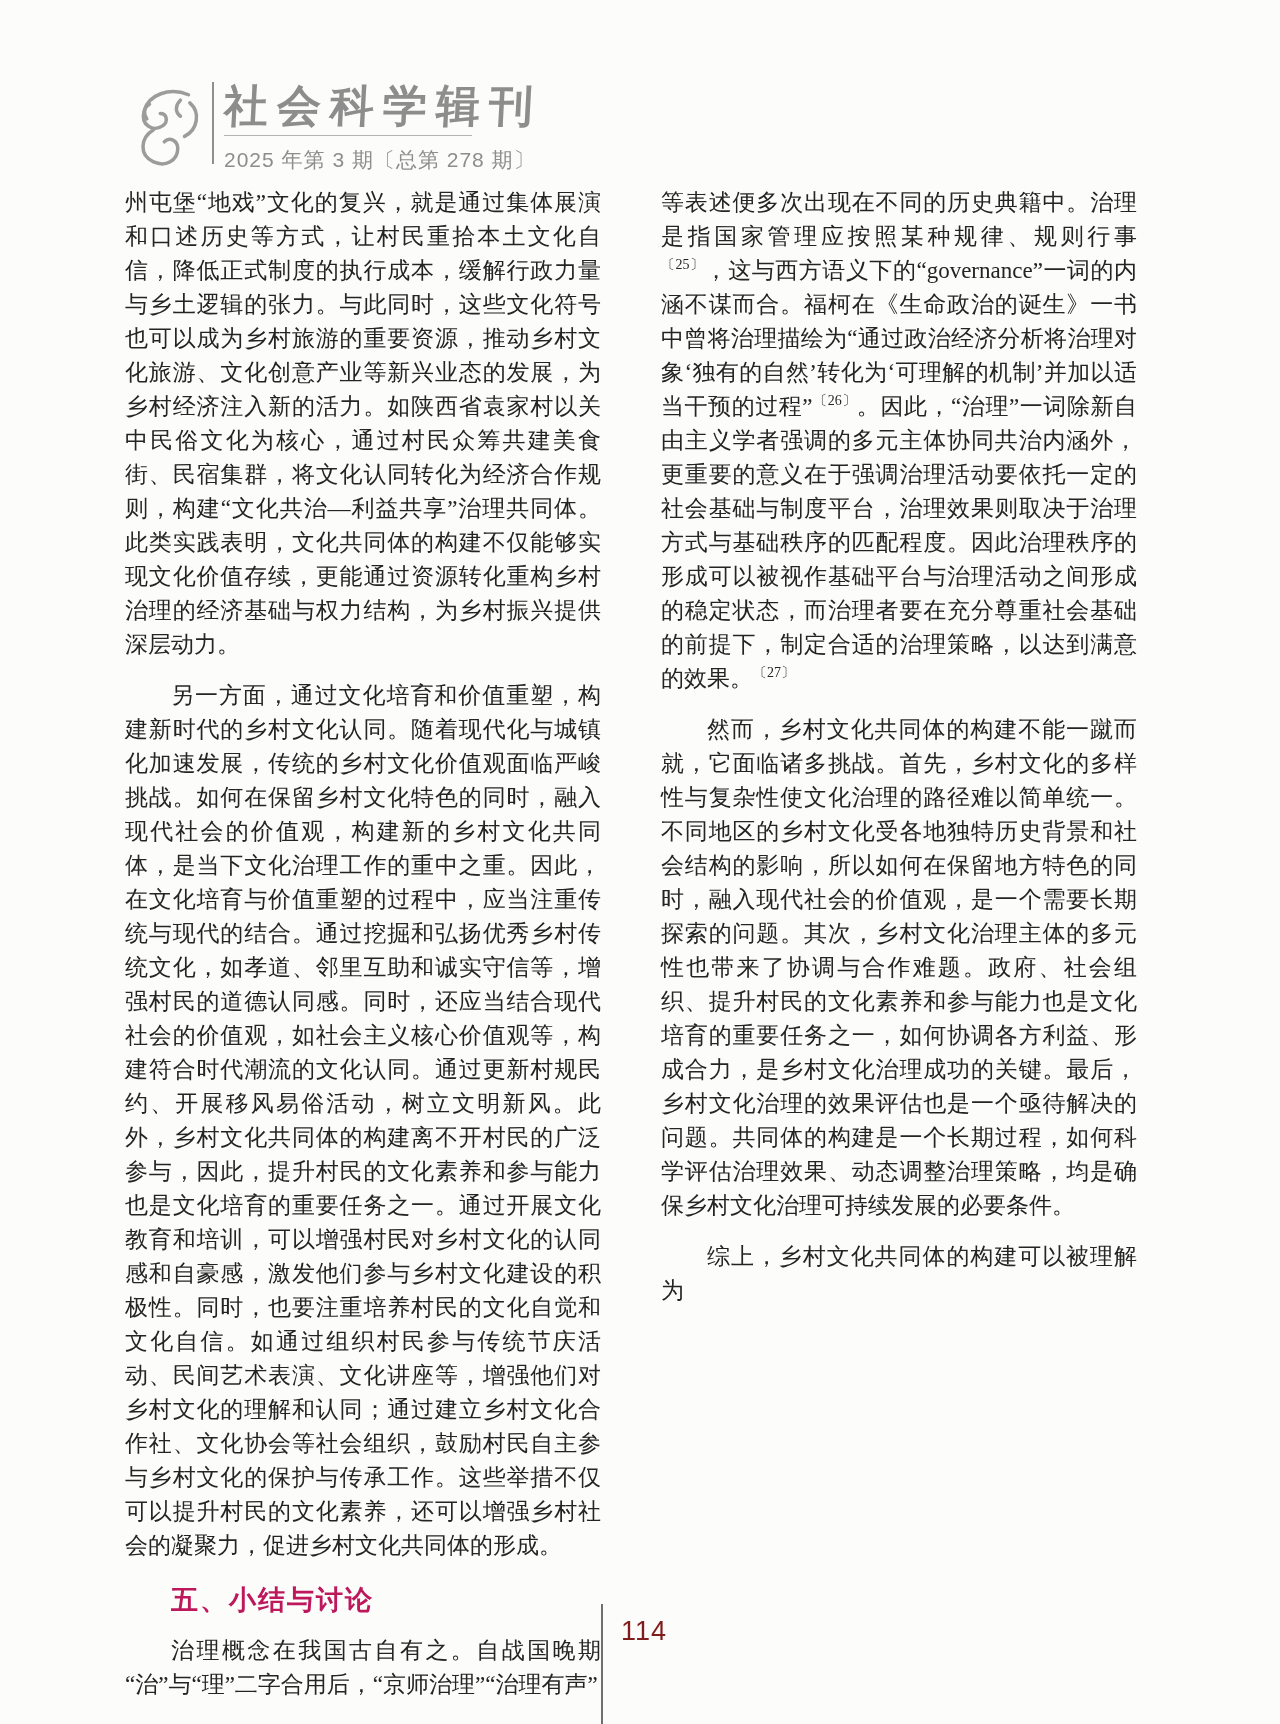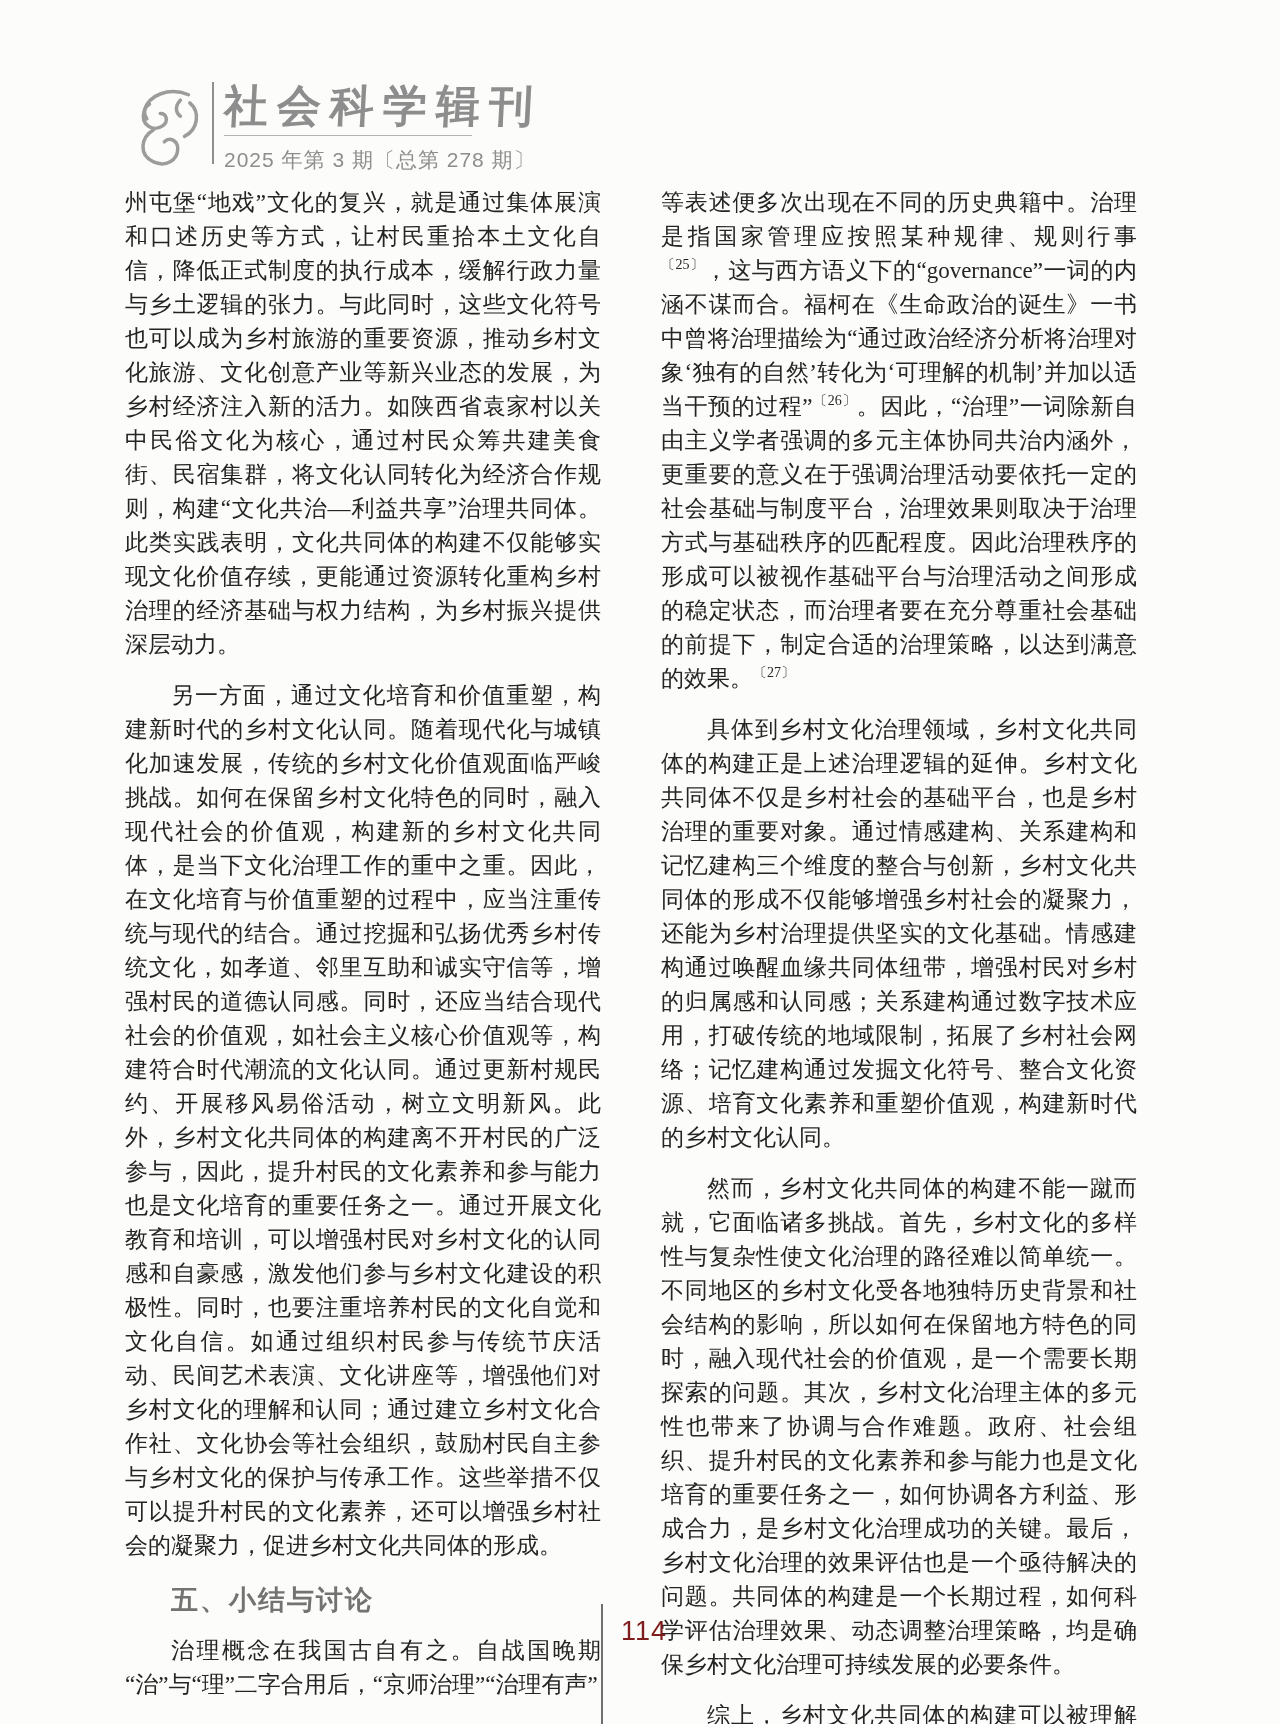--- a/index.html
+++ b/index.html
@@ -44,21 +44,21 @@
   }
   .col{width:481px;font-size:23px;line-height:34px;}
   .para{
     margin:0;
     text-align:justify;
     text-align-last:left;
   }
   .para.indent{text-indent:2em;margin-top:17px;}
   .sec-heading{
     font-family:"Liberation Sans","DejaVu Sans",sans-serif;
-    font-weight:bold;font-size:27px;color:#737373;
+    font-weight:bold;font-size:27px;color:#be185d;
     letter-spacing:2px;
     margin:20px 0 16px 46px;
   }
   sup.cite{font-size:14px;line-height:0;vertical-align:super;letter-spacing:0;}
 
   
   .foot-rule{position:absolute;left:601px;top:1604px;width:2px;height:120px;background:#707070;}
   .page-number{
     position:absolute;left:621px;top:1616px;
     font-family:"Liberation Sans","DejaVu Sans",sans-serif;
@@ -92,21 +92,20 @@
 
   <main class="columns">
     <section class="col" id="col-left">
         <p class="para">州屯堡“地戏”文化的复兴，就是通过集体展演和口述历史等方式，让村民重拾本土文化自信，降低正式制度的执行成本，缓解行政力量与乡土逻辑的张力。与此同时，这些文化符号也可以成为乡村旅游的重要资源，推动乡村文化旅游、文化创意产业等新兴业态的发展，为乡村经济注入新的活力。如陕西省袁家村以关中民俗文化为核心，通过村民众筹共建美食街、民宿集群，将文化认同转化为经济合作规则，构建“文化共治—利益共享”治理共同体。此类实践表明，文化共同体的构建不仅能够实现文化价值存续，更能通过资源转化重构乡村治理的经济基础与权力结构，为乡村振兴提供深层动力。</p>
         <p class="para indent">另一方面，通过文化培育和价值重塑，构建新时代的乡村文化认同。随着现代化与城镇化加速发展，传统的乡村文化价值观面临严峻挑战。如何在保留乡村文化特色的同时，融入现代社会的价值观，构建新的乡村文化共同体，是当下文化治理工作的重中之重。因此，在文化培育与价值重塑的过程中，应当注重传统与现代的结合。通过挖掘和弘扬优秀乡村传统文化，如孝道、邻里互助和诚实守信等，增强村民的道德认同感。同时，还应当结合现代社会的价值观，如社会主义核心价值观等，构建符合时代潮流的文化认同。通过更新村规民约、开展移风易俗活动，树立文明新风。此外，乡村文化共同体的构建离不开村民的广泛参与，因此，提升村民的文化素养和参与能力也是文化培育的重要任务之一。通过开展文化教育和培训，可以增强村民对乡村文化的认同感和自豪感，激发他们参与乡村文化建设的积极性。同时，也要注重培养村民的文化自觉和文化自信。如通过组织村民参与传统节庆活动、民间艺术表演、文化讲座等，增强他们对乡村文化的理解和认同；通过建立乡村文化合作社、文化协会等社会组织，鼓励村民自主参与乡村文化的保护与传承工作。这些举措不仅可以提升村民的文化素养，还可以增强乡村社会的凝聚力，促进乡村文化共同体的形成。</p>
         <h2 class="sec-heading">五、小结与讨论</h2>
         <p class="para indent">治理概念在我国古自有之。自战国晚期“治”与“理”二字合用后，“京师治理”“治理有声”</p>
       </section>
     <section class="col" id="col-right">
         <p class="para">等表述便多次出现在不同的历史典籍中。治理是指国家管理应按照某种规律、规则行事<sup class="cite">〔25〕</sup>，这与西方语义下的“governance”一词的内涵不谋而合。福柯在《生命政治的诞生》一书中曾将治理描绘为“通过政治经济分析将治理对象‘独有的自然’转化为‘可理解的机制’并加以适当干预的过程”<sup class="cite">〔26〕</sup>。因此，“治理”一词除新自由主义学者强调的多元主体协同共治内涵外，更重要的意义在于强调治理活动要依托一定的社会基础与制度平台，治理效果则取决于治理方式与基础秩序的匹配程度。因此治理秩序的形成可以被视作基础平台与治理活动之间形成的稳定状态，而治理者要在充分尊重社会基础的前提下，制定合适的治理策略，以达到满意的效果。<sup class="cite">〔27〕</sup></p>
-        <p class="para indent">具体到乡村文化治理领域，乡村文化共同体的构建正是上述治理逻辑的延伸。乡村文化共同体不仅是乡村社会的基础平台，也是乡村治理的重要对象。通过情感建构、关系建构和记忆建构三个维度的整合与创新，乡村文化共同体的形成不仅能够增强乡村社会的凝聚力，还能为乡村治理提供坚实的文化基础。情感建构通过唤醒血缘共同体纽带，增强村民对乡村的归属感和认同感；关系建构通过数字技术应用，打破传统的地域限制，拓展了乡村社会网络；记忆建构通过发掘文化符号、整合文化资源、培育文化素养和重塑价值观，构建新时代的乡村文化认同。</p>
         <p class="para indent">然而，乡村文化共同体的构建不能一蹴而就，它面临诸多挑战。首先，乡村文化的多样性与复杂性使文化治理的路径难以简单统一。不同地区的乡村文化受各地独特历史背景和社会结构的影响，所以如何在保留地方特色的同时，融入现代社会的价值观，是一个需要长期探索的问题。其次，乡村文化治理主体的多元性也带来了协调与合作难题。政府、社会组织、提升村民的文化素养和参与能力也是文化培育的重要任务之一，如何协调各方利益、形成合力，是乡村文化治理成功的关键。最后，乡村文化治理的效果评估也是一个亟待解决的问题。共同体的构建是一个长期过程，如何科学评估治理效果、动态调整治理策略，均是确保乡村文化治理可持续发展的必要条件。</p>
         <p class="para indent">综上，乡村文化共同体的构建可以被理解为</p>
       </section>
   </main>
 
   <footer>
     <div class="foot-rule"></div>
     <div class="page-number">114</div>
   </footer>
 

